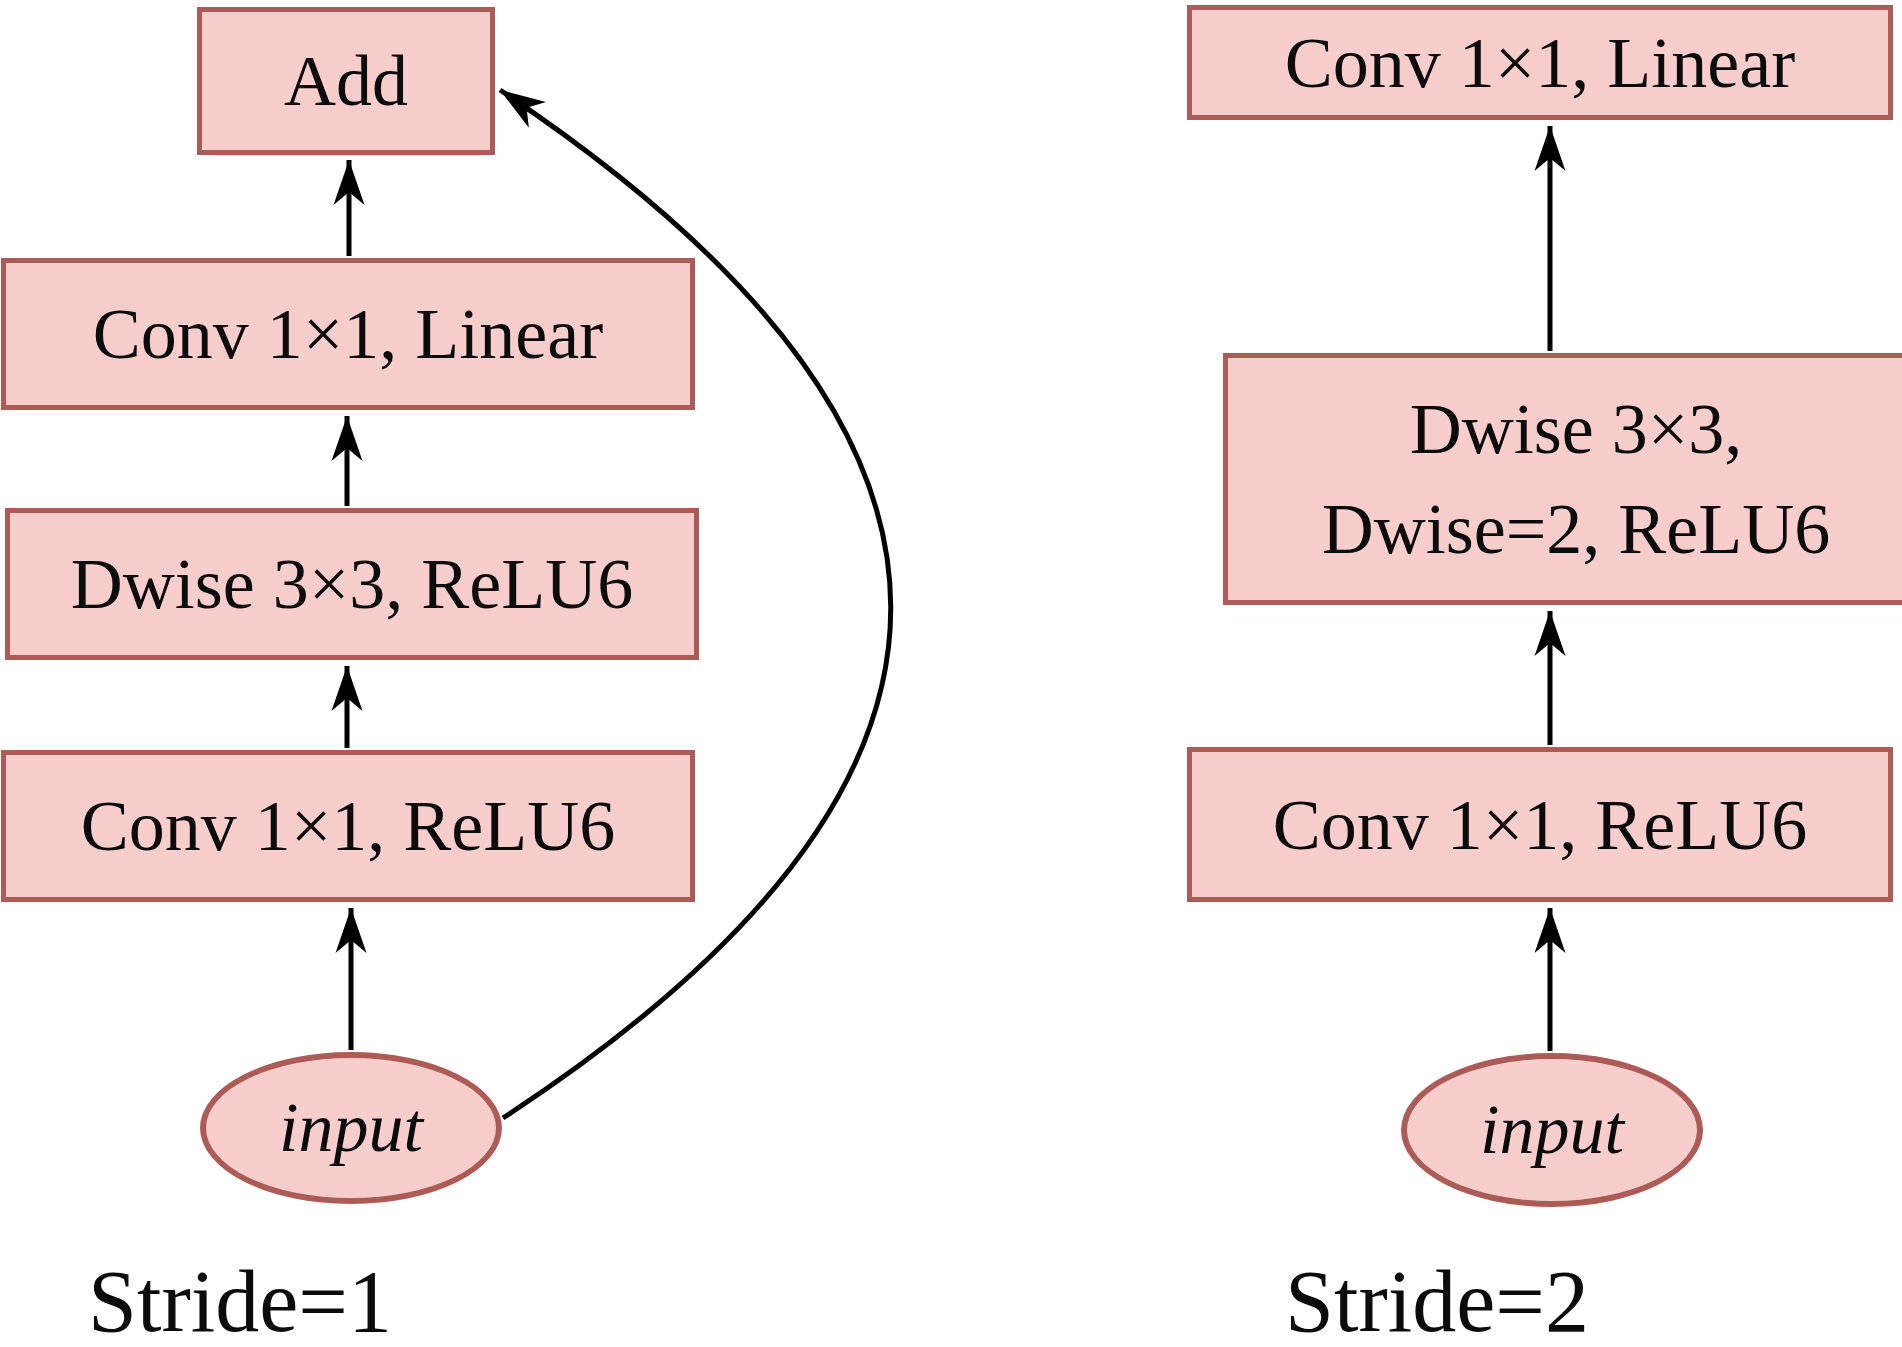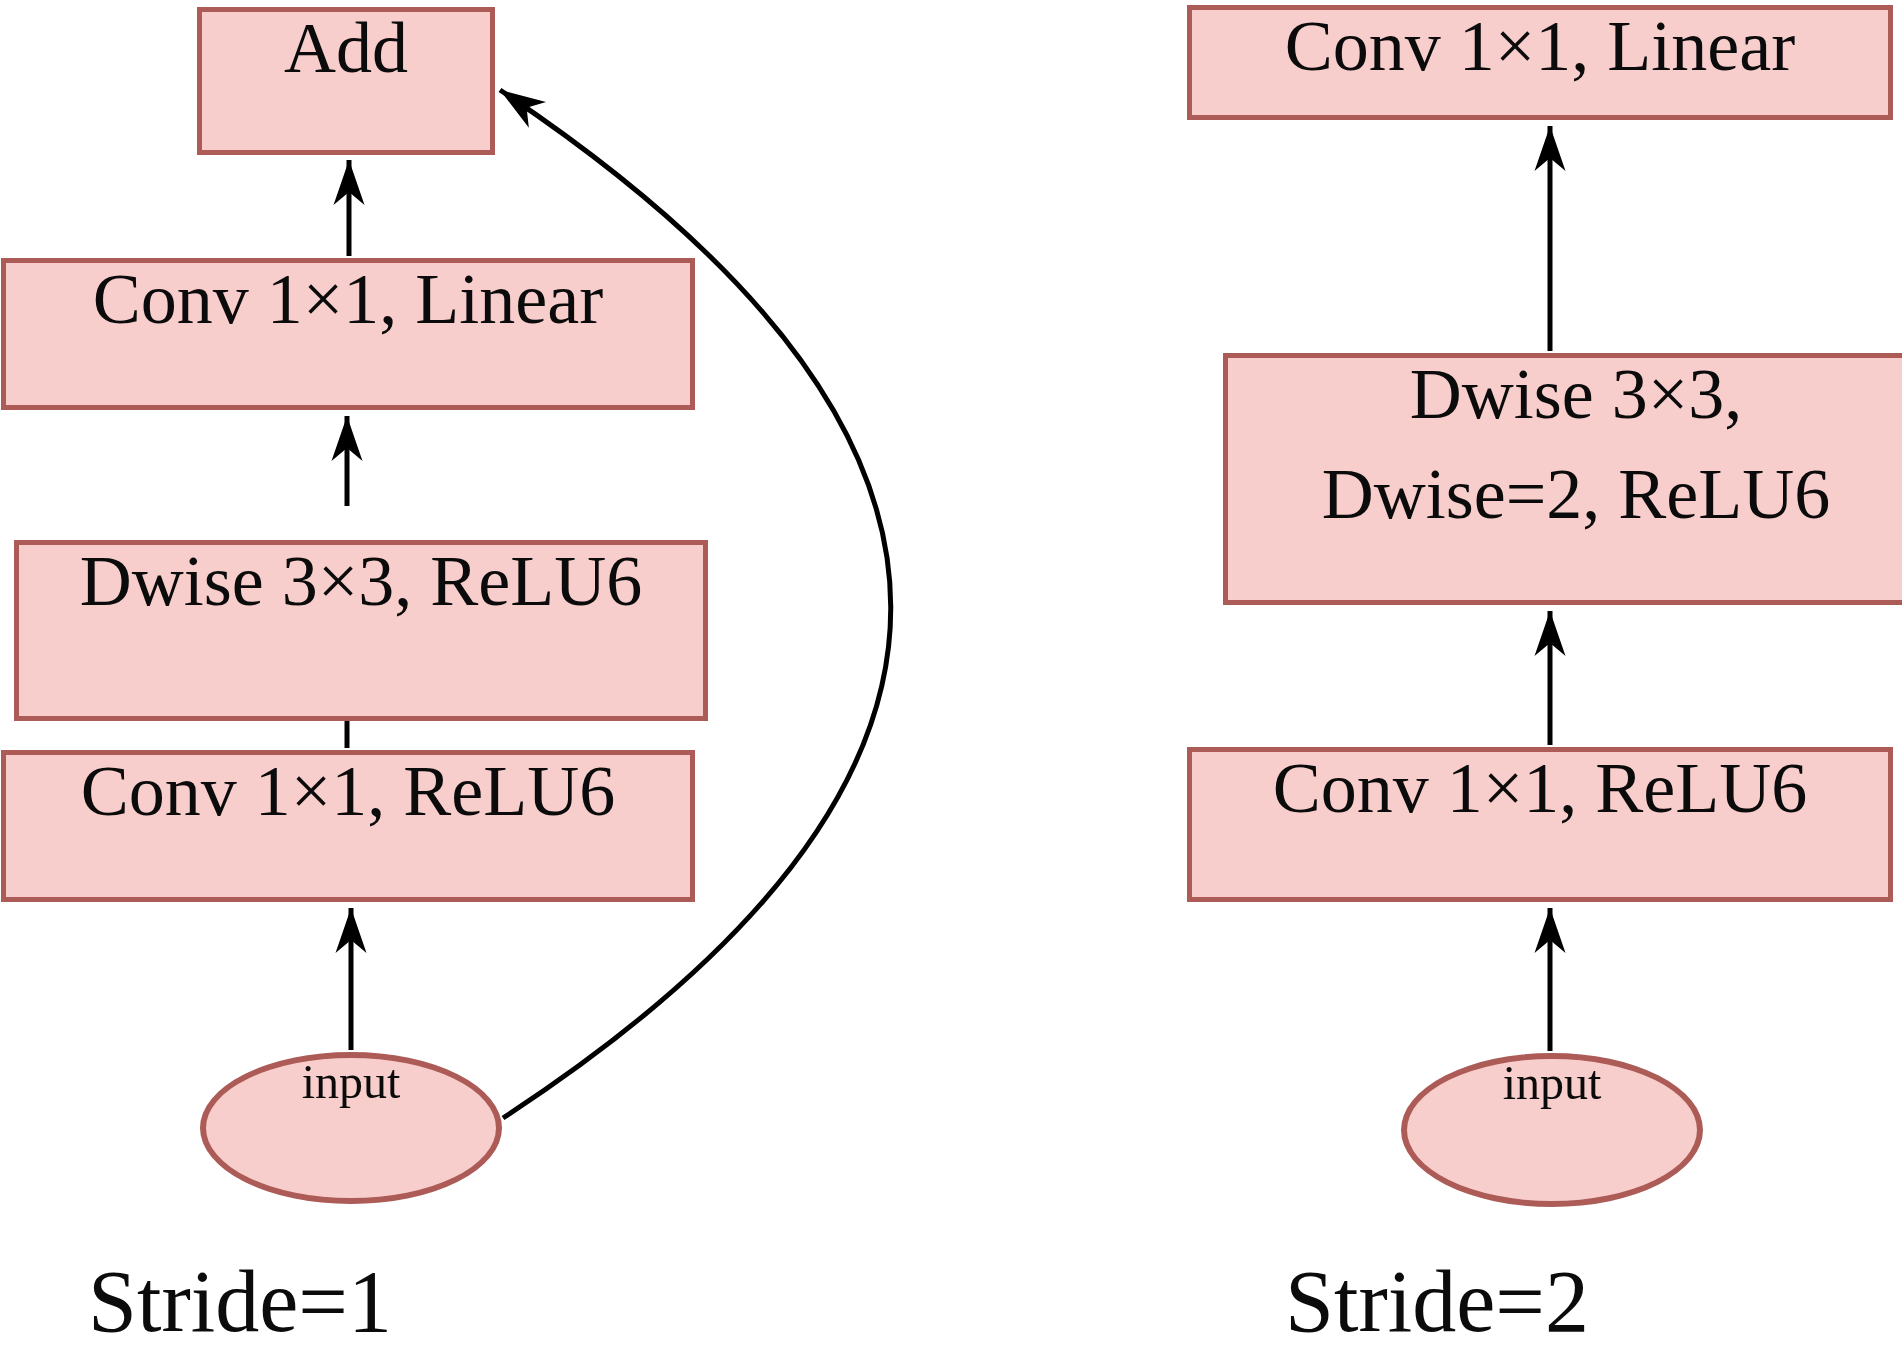--- a/index.html
+++ b/index.html
@@ -17,31 +17,32 @@
   }
   .canvas{
     position:relative;width:1902px;height:1347px;background:var(--bg);
   }
   .arrow-layer{position:absolute;left:0;top:0;width:1902px;height:1347px;}
   .node{
     position:absolute;
     background:var(--node-fill);
     border:5px solid var(--node-stroke);
     box-sizing:border-box;
-    display:flex;align-items:flex-start;justify-content:center;
+    display:flex;align-items:center;justify-content:center;
     text-align:center;
     color:var(--text);
     font-size:72px;
     line-height:1.0;
   }
   .node .lines{display:flex;flex-direction:column;gap:28px;}
   .ellipse{
     border-radius:50%;
     border-width:6px;
-    font-size:48px;
+    font-size:70px;
+    font-style:italic;
   }
   .caption{
     position:absolute;
     width:480px;
     text-align:center;
     color:var(--text);
     font-size:88px;
     line-height:1.0;
   }
 </style>
@@ -69,21 +70,21 @@
   </svg>
 
   <div class="node" style="left:197px;top:7px;width:298px;height:148px;">
     <span>Add</span>
   </div>
 
   <div class="node" style="left:1px;top:258px;width:694px;height:152px;">
     <span>Conv 1×1, Linear</span>
   </div>
 
-  <div class="node" style="left:14px;top:508px;width:694px;height:181px;margin-top:32px;">
+  <div class="node" style="left:5px;top:508px;width:694px;height:152px;">
     <span>Dwise 3×3, ReLU6</span>
   </div>
 
   <div class="node" style="left:1px;top:750px;width:694px;height:152px;">
     <span>Conv 1×1, ReLU6</span>
   </div>
 
   <div class="node ellipse" style="left:200px;top:1052px;width:302px;height:152px;">
     <span>input</span>
   </div>

